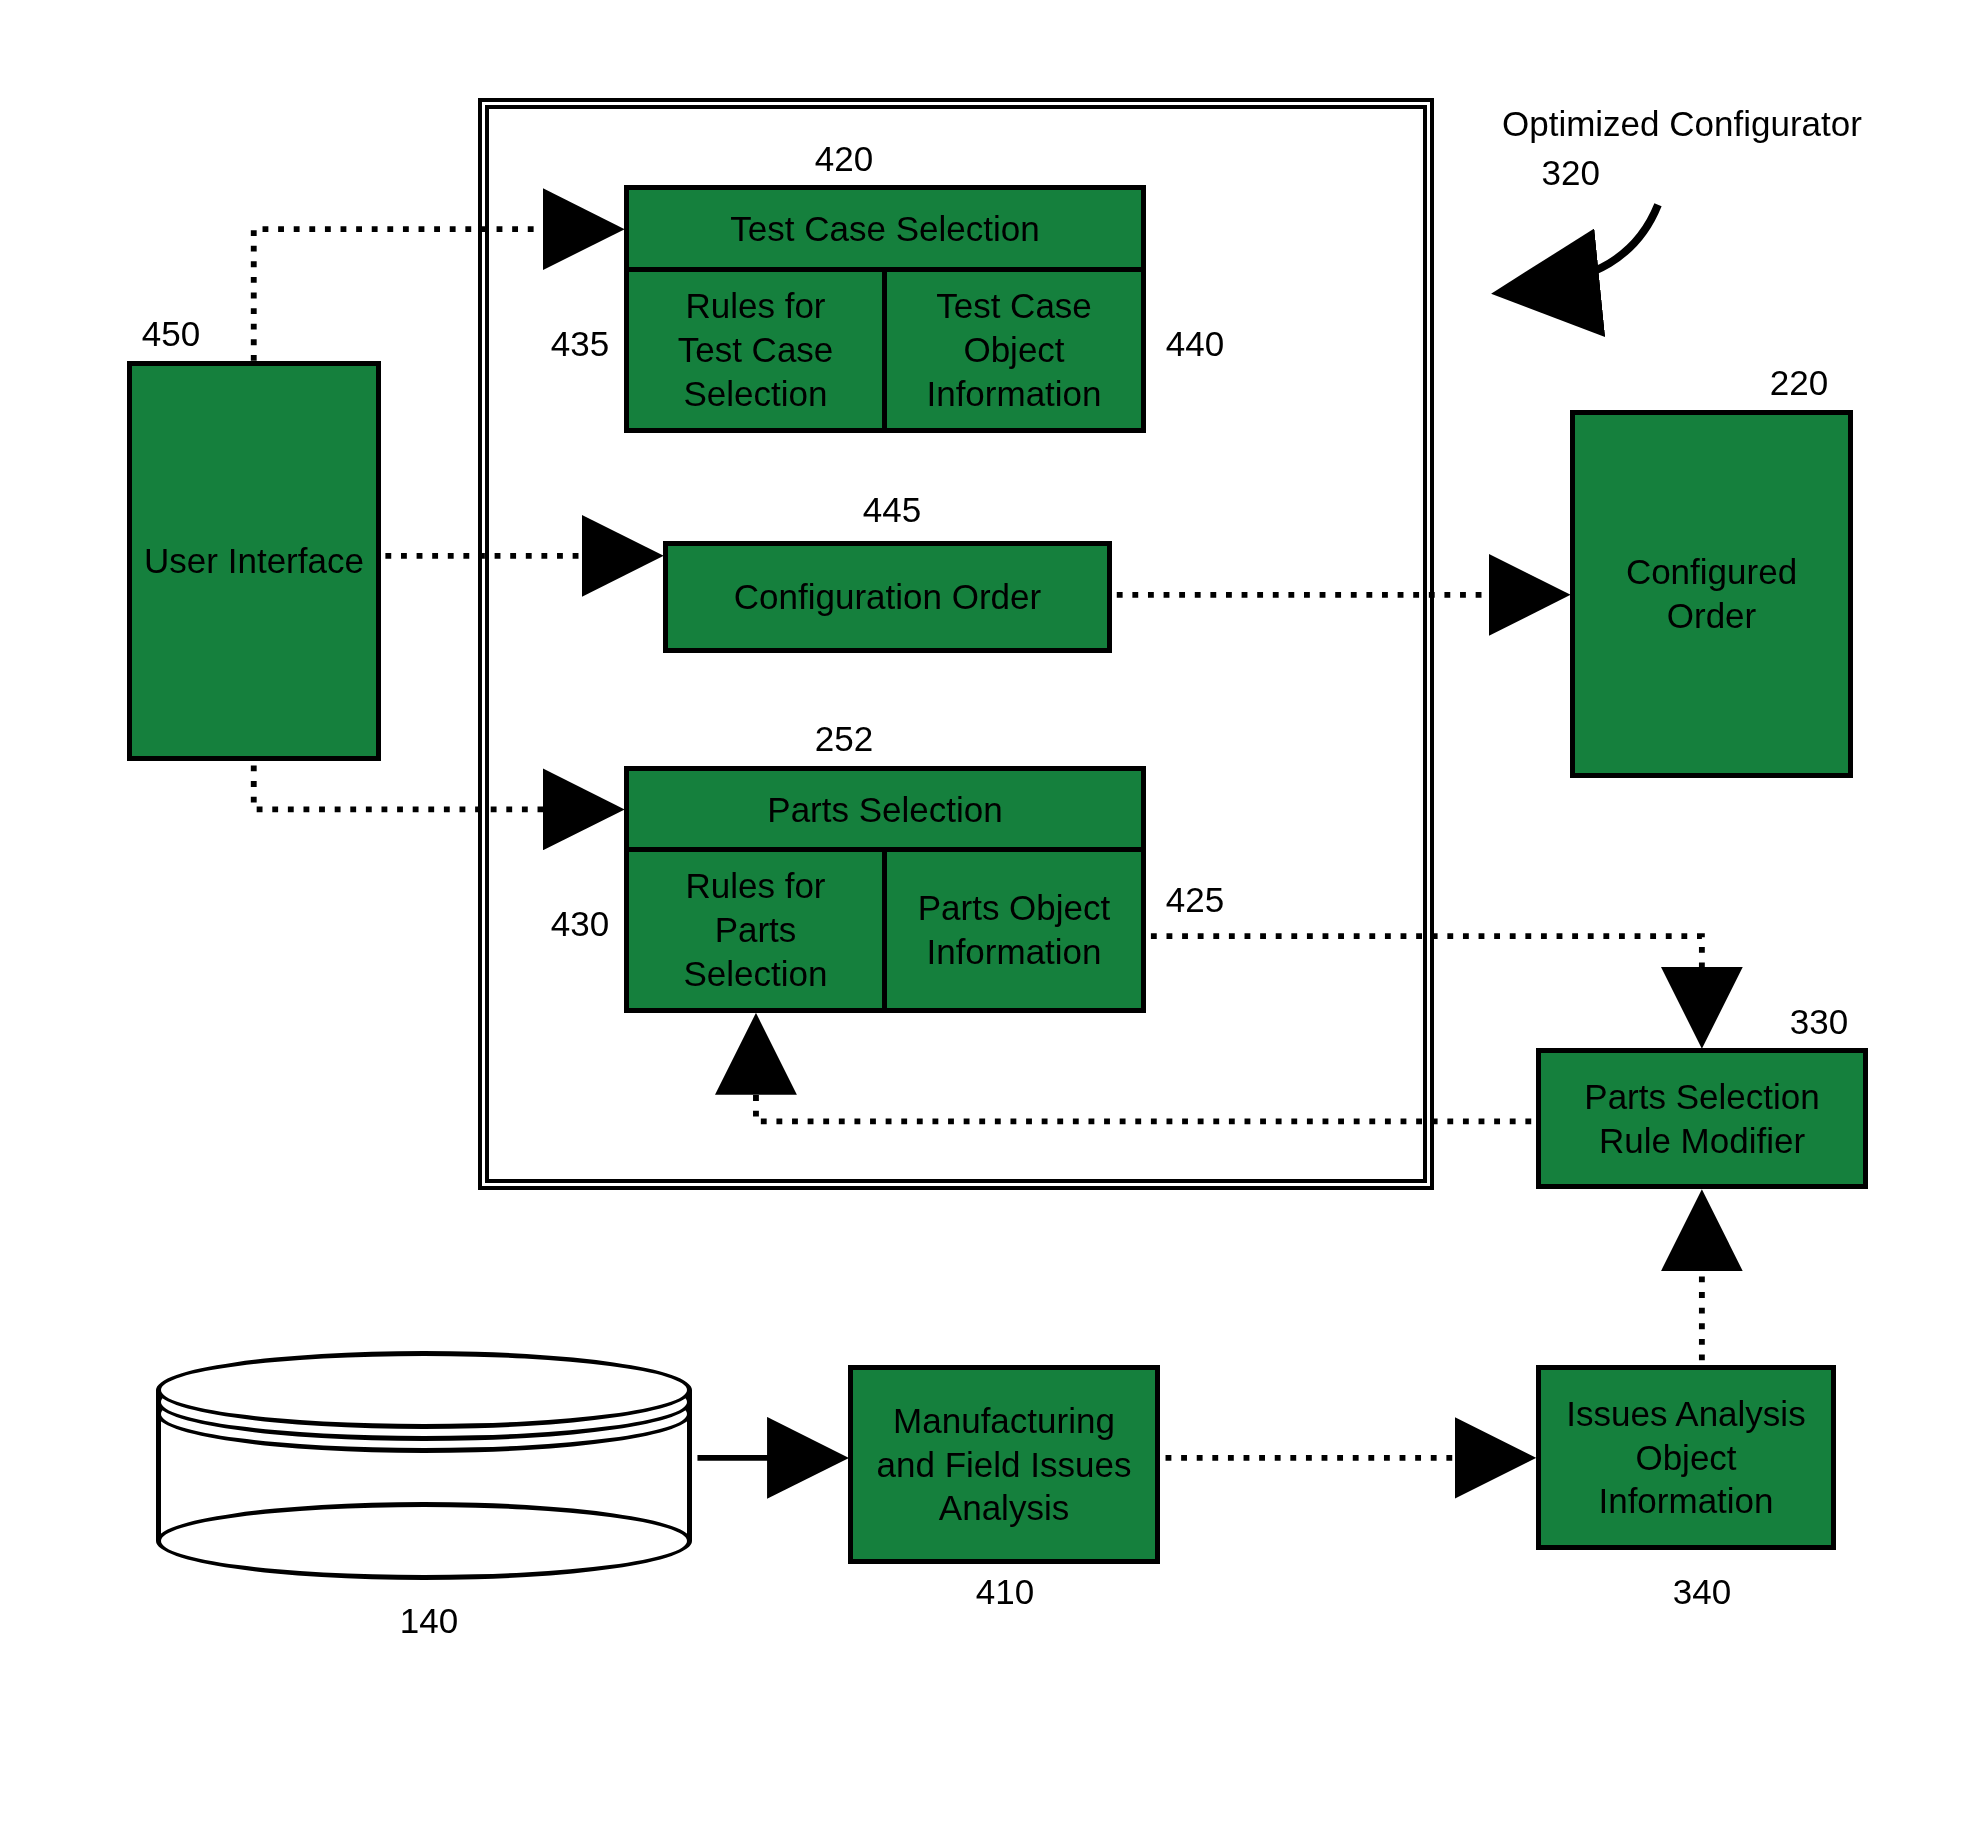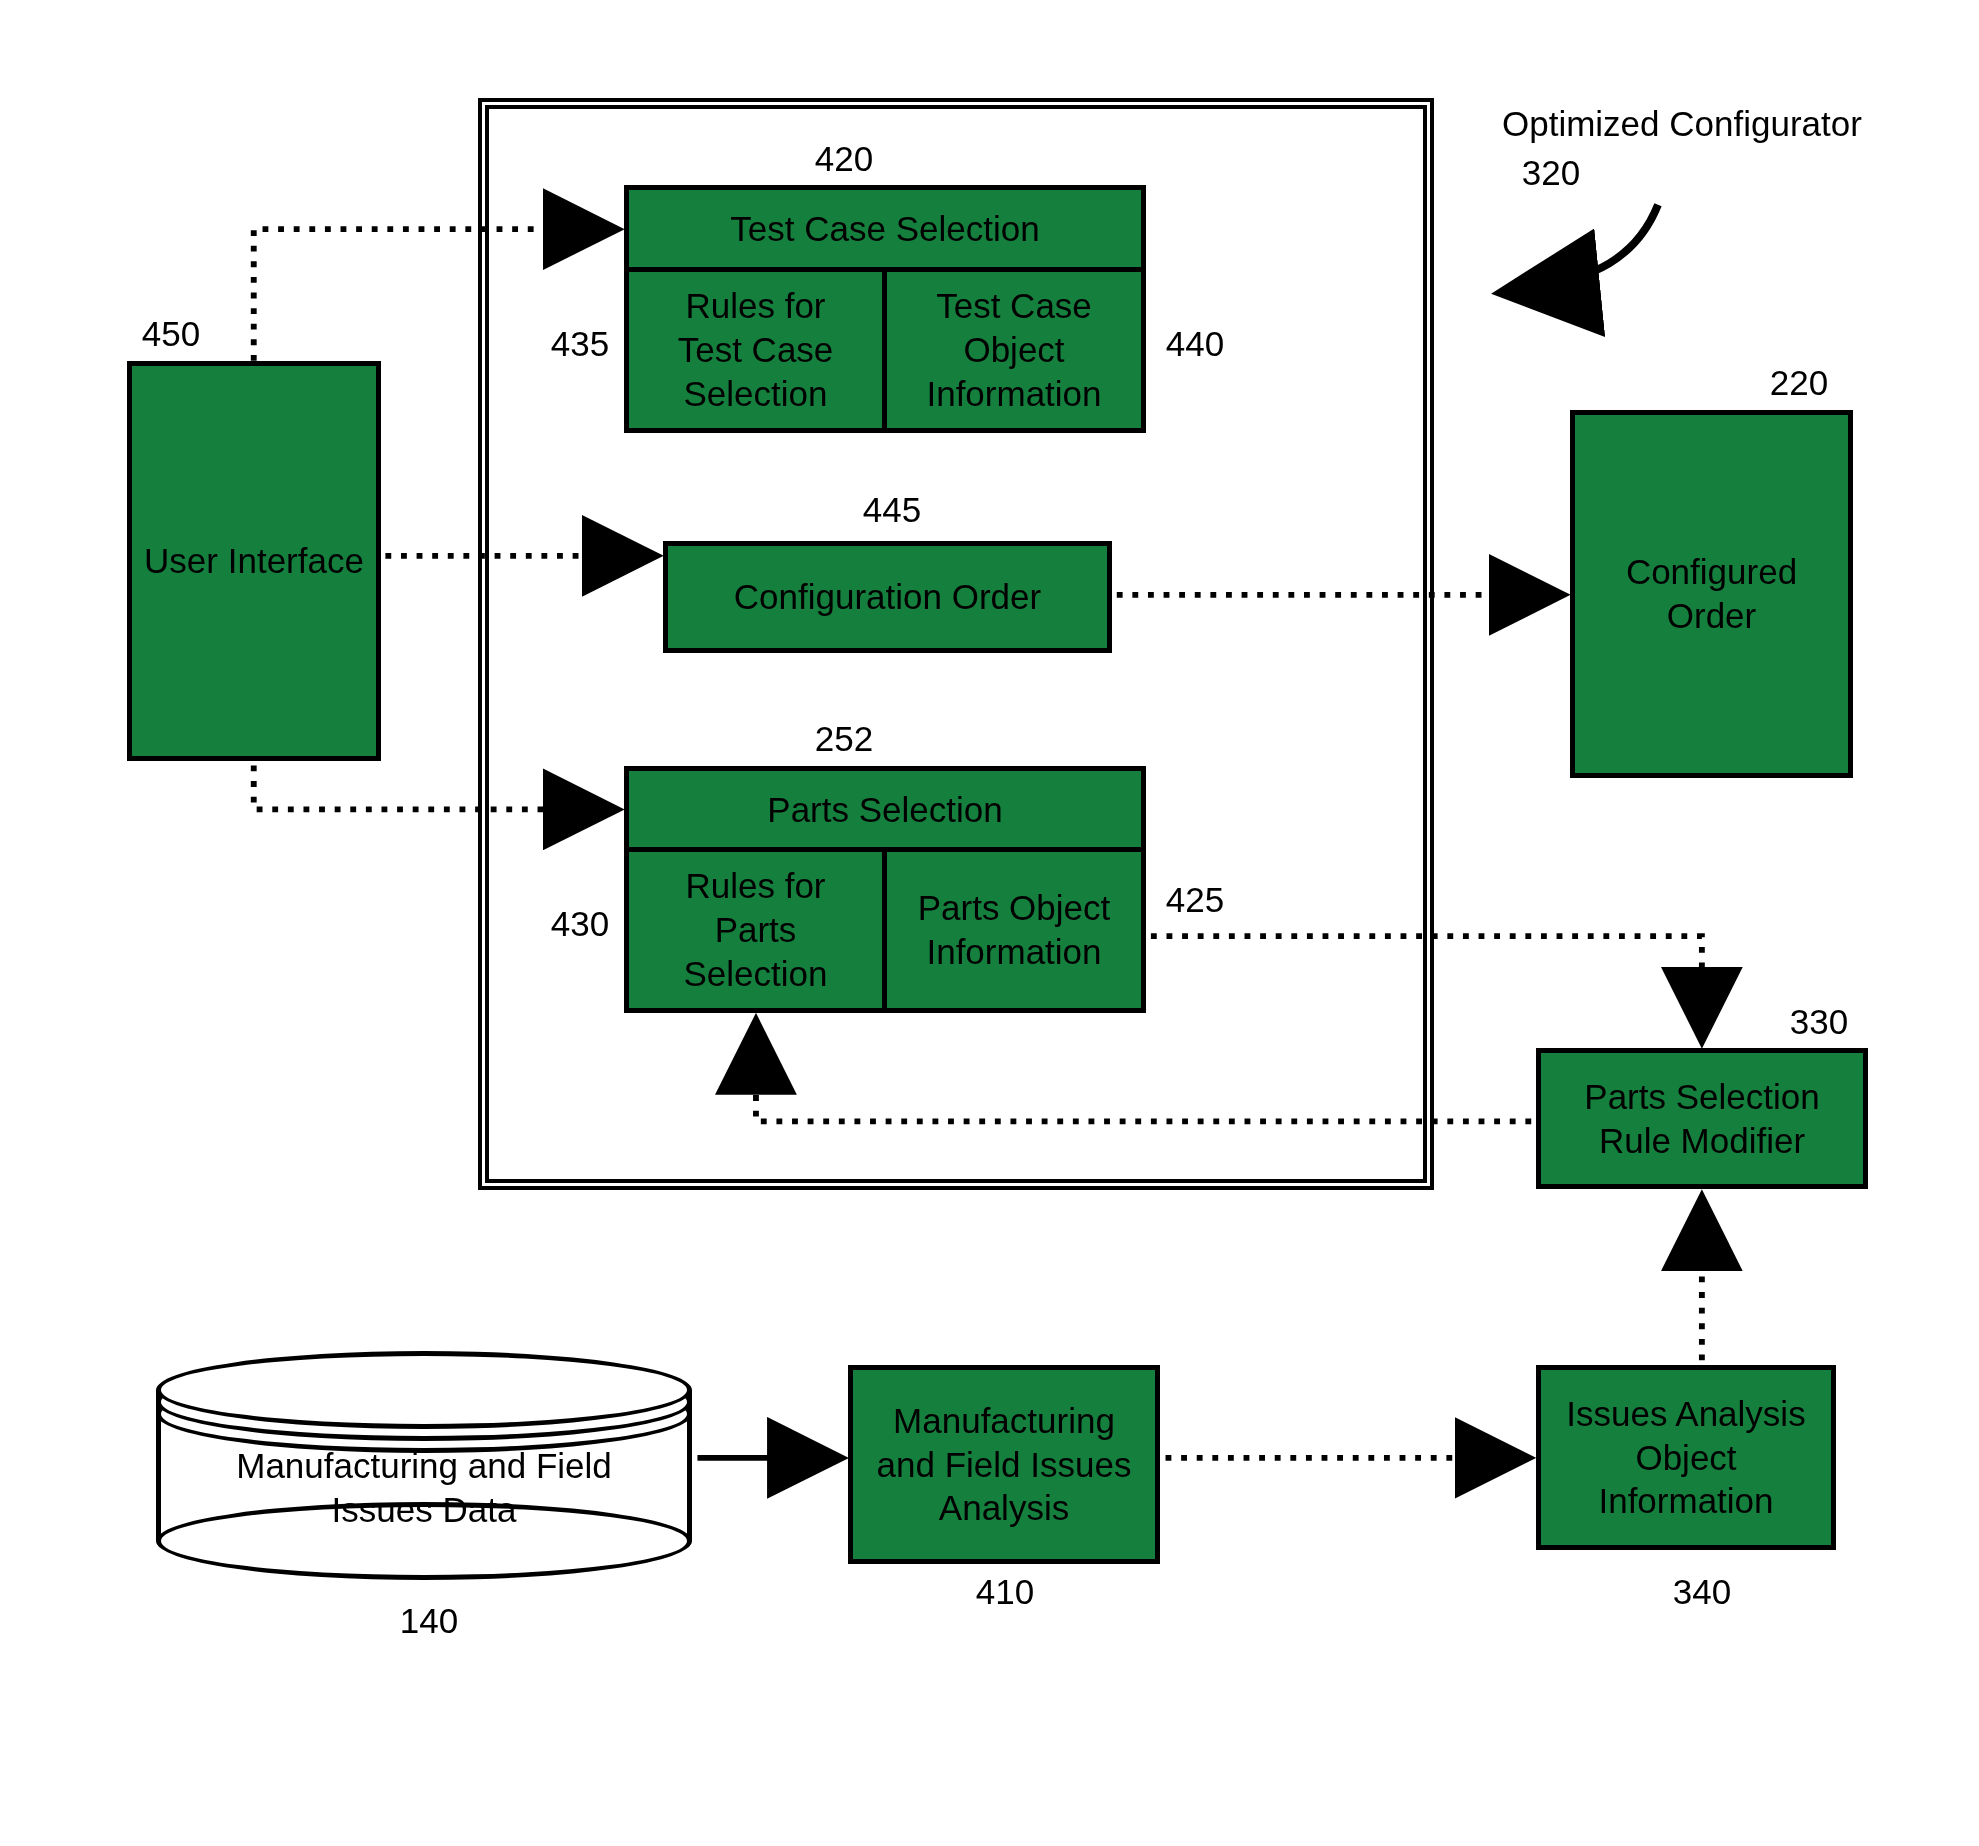--- a/index.html
+++ b/index.html
@@ -65,21 +65,21 @@
     height: 1846px;
     pointer-events: none;
   }
 </style>
 </head>
 <body>
 
 <div class="double-box" style="left:478px; top:98px; width:956px; height:1092px;"></div>
 
 <div class="label" style="left:1502px; top:102px; width:410px; text-align:left;">Optimized Configurator</div>
-<div class="label" style="left:1502px; top:151px; width:98px; text-align:center;">320</div>
+<div class="label" style="left:1502px; top:151px; width:98px; text-align:right;">320</div>
 
 <div class="label" style="left:127px; top:312px; width:88px;">450</div>
 <div class="box" style="left:127px; top:361px; width:254px; height:400px;">
   <span>User Interface</span>
 </div>
 
 <div class="label" style="left:800px; top:137px; width:88px;">420</div>
 
 <div class="box" style="left:624px; top:185px; width:522px; height:88px;">
   <span>Test Case Selection</span>
@@ -133,22 +133,20 @@
 </div>
 
 <div class="cyl" style="left:156px; top:1351px; width:536px; height:229px;">
   <div class="cyl-body" style="left:0; top:39px; width:536px; height:151px;"></div>
 
   <div class="cyl-ellipse" style="left:0; top:151px; width:536px; height:78px;"></div>
 
   <div class="cyl-ellipse" style="left:0; top:24.4px; width:536px; height:78px;"></div>
   <div class="cyl-ellipse" style="left:0; top:11.7px; width:536px; height:78px;"></div>
   <div class="cyl-ellipse" style="left:0; top:0px; width:536px; height:78px;"></div>
-  <div class="cyl-text" style="top:93px; white-space:pre-line;">Manufacturing and Field
-Issues Data</div>
 </div>
 <div class="label" style="left:385px; top:1599px; width:88px;">140</div>
 
 <div class="box" style="left:848px; top:1365px; width:312px; height:199px; white-space:pre-line;">
   <span>Manufacturing
 and Field Issues
 Analysis</span>
 </div>
 <div class="label" style="left:961px; top:1570px; width:88px;">410</div>
 

